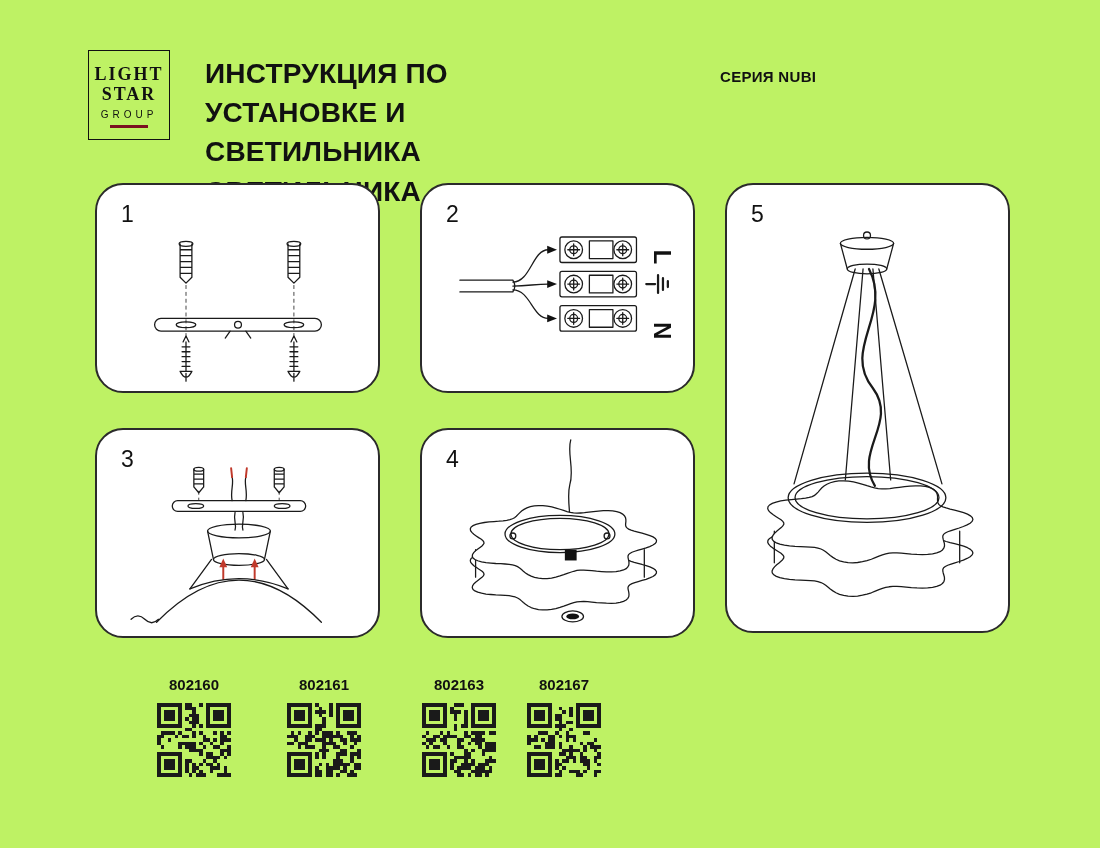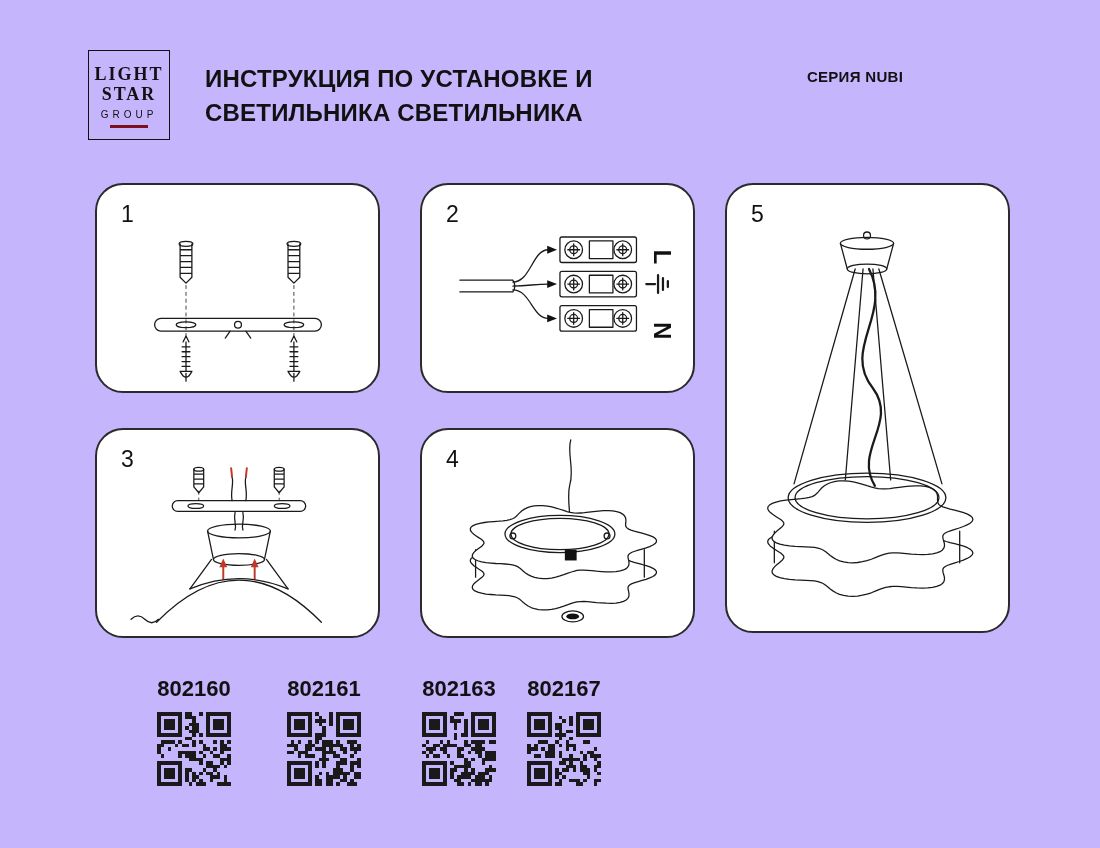--- a/index.html
+++ b/index.html
@@ -1,27 +1,27 @@
 <!DOCTYPE html>
 <html><head>
 <meta charset="utf-8">
 <style>
   html,body{margin:0;padding:0;background:#e8e8e8;}
-  .page{position:relative;width:1100px;height:848px;background:#c4b5fd;
+  .page{position:relative;width:1100px;height:848px;background:#bef264;
         font-family:"Liberation Sans",sans-serif;color:#111;overflow:hidden;margin:0 auto;}
   
   .logo-box{position:absolute;left:88px;top:50px;width:82px;height:90px;
             border:1.5px solid #111;box-sizing:border-box;text-align:center;
             font-family:"Liberation Serif",serif;}
   .logo-big{font-size:18px;font-weight:bold;letter-spacing:2px;line-height:1.12;margin-top:13px;}
   .logo-small{font-size:10px;letter-spacing:4px;margin-top:5px;font-family:"Liberation Sans",sans-serif;}
   .logo-rule{width:38px;height:3px;margin:5px auto 0;}
-  .title{position:absolute;left:205px;top:62px;width:420px;
-         font-size:24px;font-weight:bold;line-height:1.4;letter-spacing:.2px;}
-  .right-head{position:absolute;left:720px;top:68px;width:270px;text-align:center;}
+  .title{position:absolute;left:205px;top:54px;width:420px;
+         font-size:28px;font-weight:bold;line-height:1.4;letter-spacing:.2px;}
+  .right-head{position:absolute;left:720px;top:68px;width:270px;}
   .series{font-size:15px;font-weight:bold;letter-spacing:.3px;}
   .articles-heading{font-size:18px;font-weight:bold;margin-top:9px;letter-spacing:.3px;}
   
   .panel{position:absolute;border:2px solid #2b2b2b;border-radius:28px;background:#fff;box-sizing:border-box;}
   .p1{left:95px;top:183px;width:285px;height:210px;}
   .p2{left:420px;top:183px;width:275px;height:210px;}
   .p5{left:725px;top:183px;width:285px;height:450px;}
   .p3{left:95px;top:428px;width:285px;height:210px;}
   .p4{left:420px;top:428px;width:275px;height:210px;}
   .step-num{position:absolute;left:24px;top:16px;font-size:23px;color:#111;}
@@ -30,21 +30,21 @@
   .thick{stroke-width:2.3;}
   .dash{stroke:#444;fill:none;stroke-width:1;stroke-dasharray:4 3;}
   .redline{stroke:#c0392b;fill:none;stroke-width:2;stroke-linecap:round;}
   .redfill{fill:#c0392b;stroke:none;}
   .inkfill{fill:#111;stroke:none;}
   .whiteface{fill:#fff;stroke:#1a1a1a;stroke-width:1.3;}
   svg text{font-family:"Liberation Sans",sans-serif;font-weight:bold;fill:#111;}
   
   .article{position:absolute;top:676px;width:90px;text-align:center;}
   .a0{left:149px;} .a1{left:279px;} .a2{left:414px;} .a3{left:519px;}
-  .article-code{font-size:22px;font-weight:bold;}
+  .article-code{font-size:15px;font-weight:bold;}
   .qr{width:74px;height:74px;margin:10px auto 0;}
   .qr svg{width:100%;height:100%;display:block;}
 </style>
 </head>
 <body>
 
 <div class="page">
 
   <div class="logo-box">
     <div class="logo-big">

